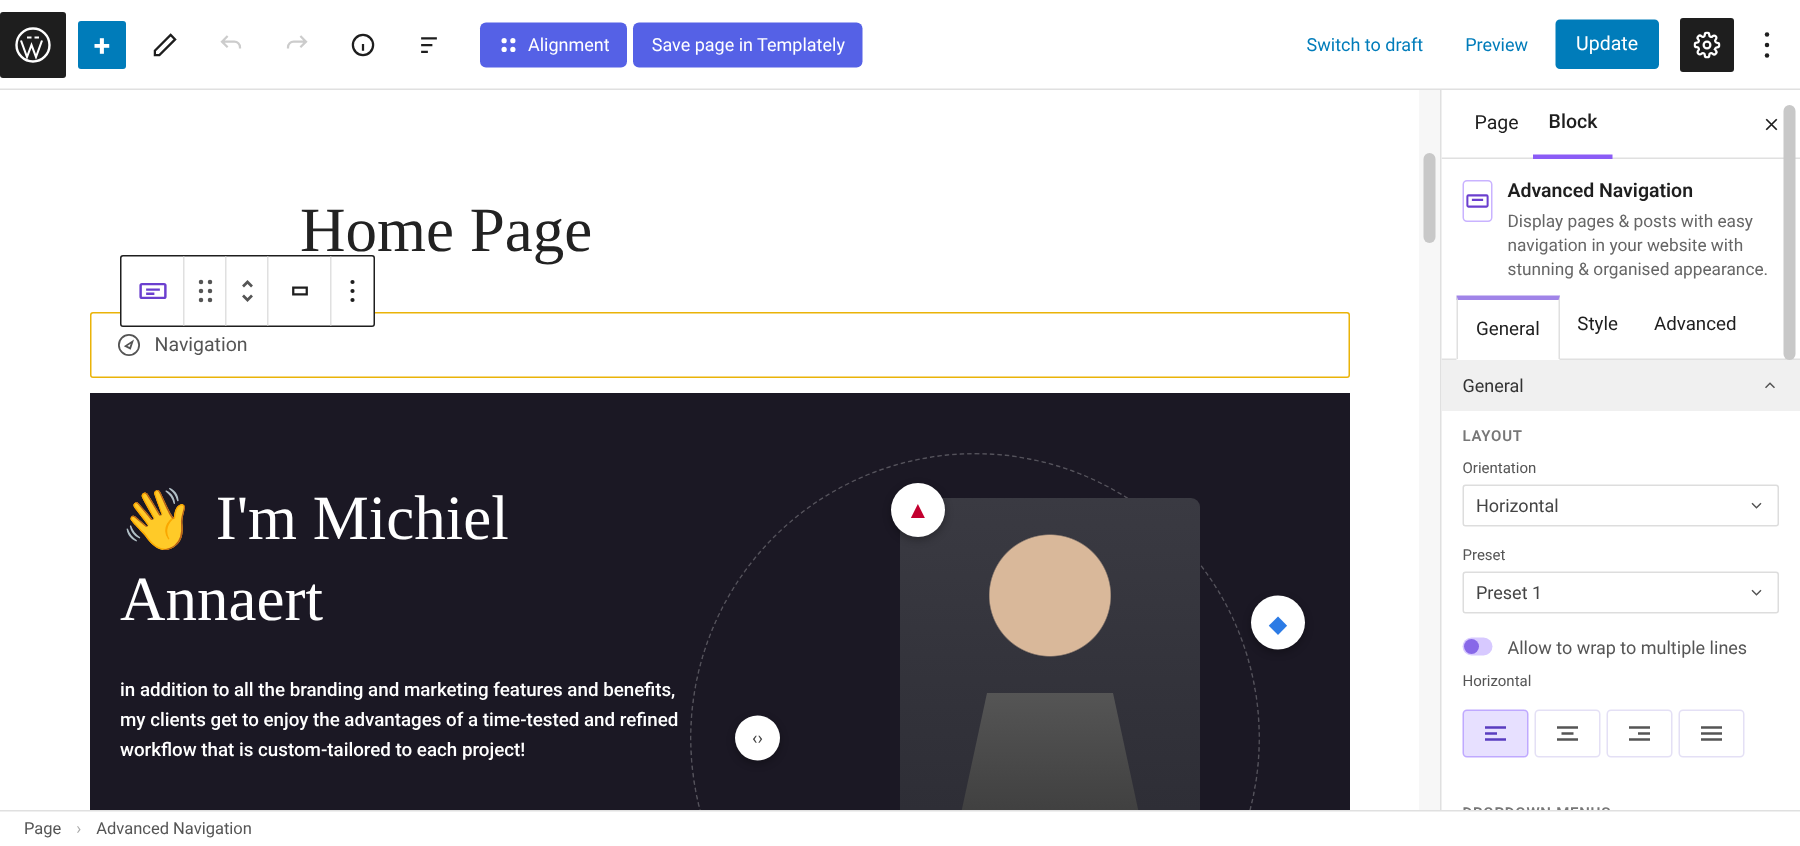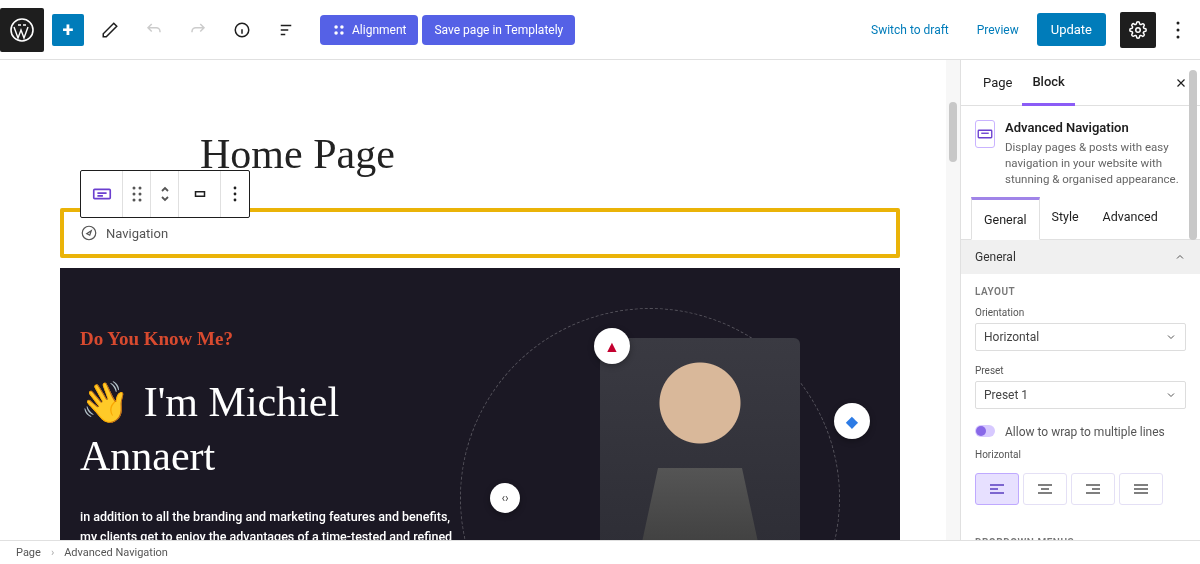--- a/index.html
+++ b/index.html
@@ -30,21 +30,21 @@
   .sidebar { width: 240px; border-left: 1px solid #e0e0e0; display: flex; flex-direction: column; overflow: hidden; background:#fff; }
 
   
   .block-toolbar { display:flex; border:1px solid #1e1e1e; border-radius:2px; height:48px; align-items:center; position:absolute; top:110px; left:80px; background:#fff; z-index:5; }
   .block-toolbar .tb-cell { width:42px; height:46px; display:flex; align-items:center; justify-content:center; border-right:1px solid #e0e0e0; cursor:pointer; }
   .block-toolbar .tb-cell:last-child { border-right:none; }
   .block-toolbar .tb-narrow { width:28px; }
   .page-title-area { padding-top: 40px; padding-left:140px; }
   .page-title { font-family: Georgia, "Times New Roman", serif; font-size: 42px; font-weight: 300; color:#222; }
 
-  .nav-block { margin-top:30px; border:4px solid #eab308; padding:12px 16px; display:flex; align-items:center; gap:8px; color:#555; border-radius:2px; }
+  .nav-block { margin-top:30px; border:1px solid #eab308; padding:12px 16px; display:flex; align-items:center; gap:8px; color:#555; border-radius:2px; }
   .nav-block svg{ width:18px; height:18px; stroke:#555; fill:none; }
 
   
   .hero { background:#1b1824; color:#fff; margin-top:10px; height:330px; padding:60px 0 0 20px; position:relative; overflow:hidden; }
   .hero .subtitle{ color:#d84a2f; font-size:19px; font-weight:600; margin-bottom:28px; font-family: Georgia, serif;}
   .hero h1 { font-family: Georgia, "Times New Roman", serif; font-size:42px; font-weight:500; line-height:1.18; display:flex; align-items:center; gap:14px; }
   .hero h1 .wave { font-size:40px; }
   .hero .desc { font-size:12.5px; line-height:1.6; max-width:380px; margin-top:26px; font-weight:500;}
   .orbit { position:absolute; right:60px; top:40px; width:380px; height:380px; border:1px dashed rgba(255,255,255,.25); border-radius:50%; }
   .portrait { position:absolute; right:100px; top:70px; width:200px; height:260px; background: radial-gradient(circle at 50% 25%, #d9b89a 0 40px, transparent 41px), linear-gradient(#3a3a42,#2b2b33); border-radius:6px; overflow:hidden; }
@@ -209,21 +209,20 @@
 
     <div class="nav-block">
       <svg viewBox="0 0 24 24" stroke-width="1.6">
           <circle cx="12" cy="12" r="9"></circle>
           <path d="M15 9l-2 6-4-2z"></path>
         </svg>
       <span>Navigation</span>
     </div>
 
     <div class="hero">
-      <div class="subtitle">Do You Know Me?</div>
       <h1>
         <span class="wave">👋</span>
         <span>I'm Michiel</span>
       </h1>
       <h1 style="margin-top:4px;">Annaert</h1>
       <p class="desc">in addition to all the branding and marketing features and benefits, my clients get to enjoy the advantages of a time-tested and refined workflow that is custom-tailored to each project!</p>
 
       <div class="orbit"></div>
       <div class="portrait"></div>
       <div class="chip angular">▲</div>

